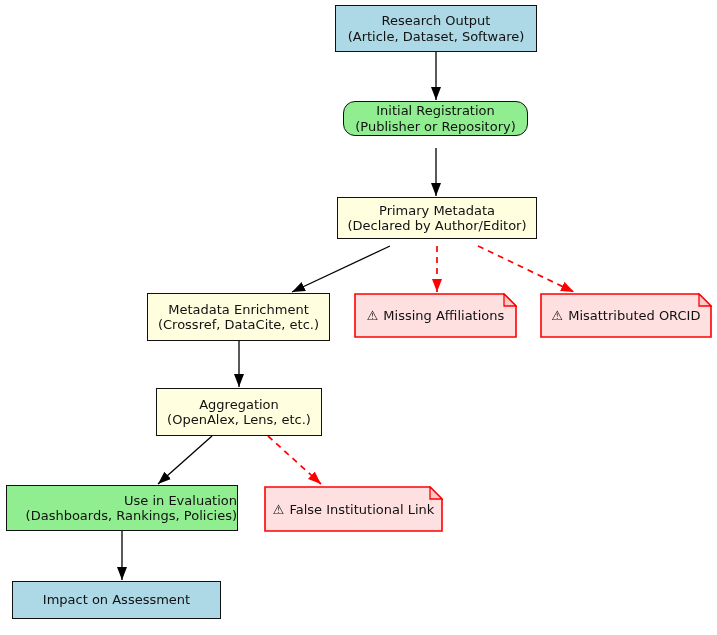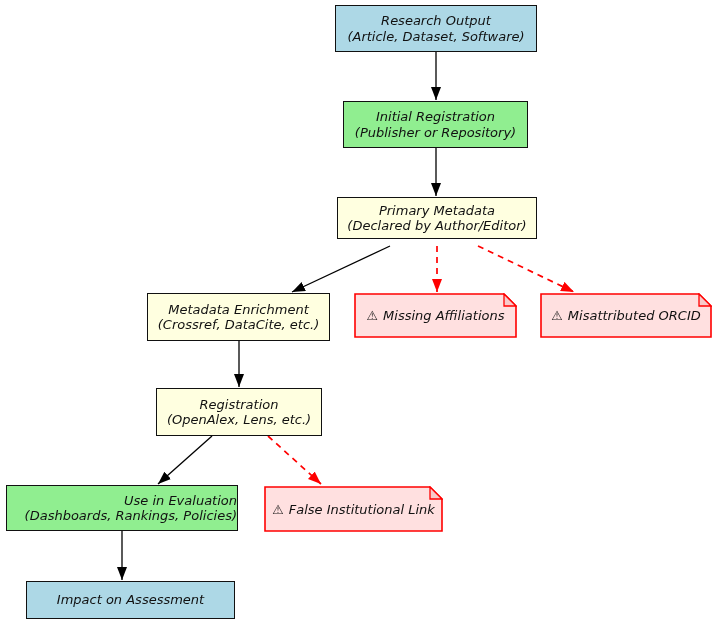--- a/index.html
+++ b/index.html
@@ -7,21 +7,20 @@
     padding: 0;
     background: #ffffff;
     font-family: "DejaVu Sans", "Liberation Sans", sans-serif;
   }
   .canvas {
     position: relative;
     width: 717px;
     height: 635px;
     background: #ffffff;
     overflow: hidden;
-    font-style: italic;
   }
   .edges {
     position: absolute;
     left: 0; top: 0;
     width: 717px; height: 635px;
     z-index: 1;
   }
   .edge-black { stroke: var(--edge-black, #000); stroke-width: 1.3; fill: none; }
   .edge-red   { stroke: var(--edge-red, #f00); stroke-width: 1.7; fill: none; stroke-dasharray: 6 5; }
   #arrow-black path { fill: var(--edge-black, #000); }
@@ -89,46 +88,46 @@
     <line class="edge-black" x1="212" y1="436" x2="158" y2="484" marker-end="url(#arrow-black)"></line>
     <line class="edge-red" x1="268" y1="436" x2="321" y2="484" marker-end="url(#arrow-red)"></line>
     <line class="edge-black" x1="122" y1="531" x2="122" y2="580" marker-end="url(#arrow-black)"></line>
   </svg>
 
   <div class="node node-blue" style="left:335px; top:5px; width:202px; height:47px;">
     <div>Research Output</div>
     <div>(Article, Dataset, Software)</div>
   </div>
 
-  <div class="node node-green" style="left:343px; top:101px; width:185px; height:47px;">
+  <div class="node node-green" style="left:343px; top:101px; width:185px; height:35px;border-radius:12px;">
     <div>Initial Registration</div>
     <div>(Publisher or Repository)</div>
   </div>
 
   <div class="node node-yellow" style="left:337px; top:197px; width:200px; height:42px;">
     <div>Primary Metadata</div>
     <div>(Declared by Author/Editor)</div>
   </div>
 
   <div class="node node-yellow" style="left:147px; top:293px; width:183px; height:48px;">
     <div>Metadata Enrichment</div>
     <div>(Crossref, DataCite, etc.)</div>
   </div>
 
   <div class="node node-yellow" style="left:156px; top:388px; width:166px; height:48px;">
-    <div>Registration</div>
+    <div>Aggregation</div>
     <div>(OpenAlex, Lens, etc.)</div>
   </div>
 
   <div class="node node-green" style="left:6px; top:485px; width:232px; height:46px;align-items:flex-end;">
     <div>Use in Evaluation</div>
     <div>(Dashboards, Rankings, Policies)</div>
   </div>
 
-  <div class="node node-blue" style="left:26px; top:581px; width:209px; height:38px;">
+  <div class="node node-blue" style="left:12px; top:581px; width:209px; height:38px;">
     <div>Impact on Assessment</div>
   </div>
 
   <div class="note" style="left:354px; top:293px; width:163px; height:45px;">
     <svg width="163" height="45" viewBox="0 0 163 45">
       <path class="note-shape" d="M1,1 H150 L162,13 V44 H1 Z"></path>
       <path class="note-fold" d="M150,1 V13 H162 Z"></path>
     </svg>
     <div class="note-label">
       <span class="warn-icon">⚠</span>

